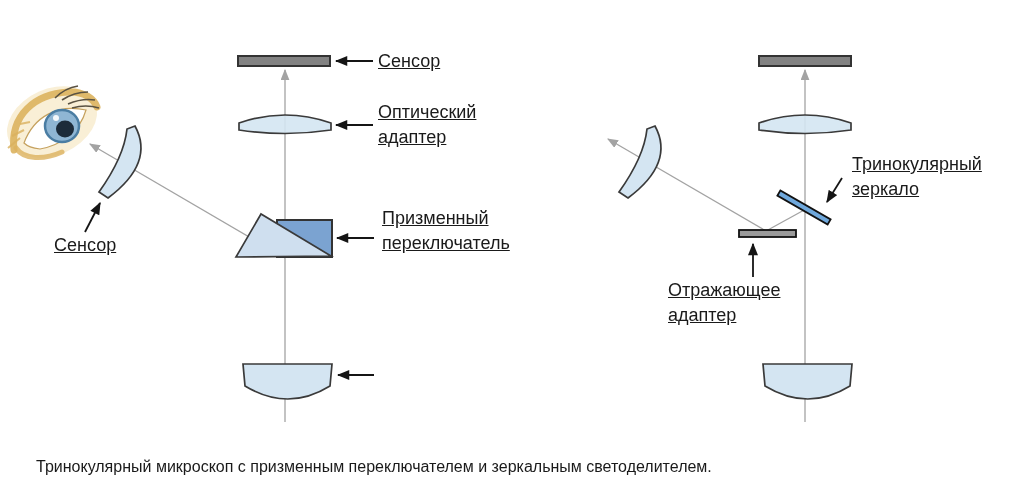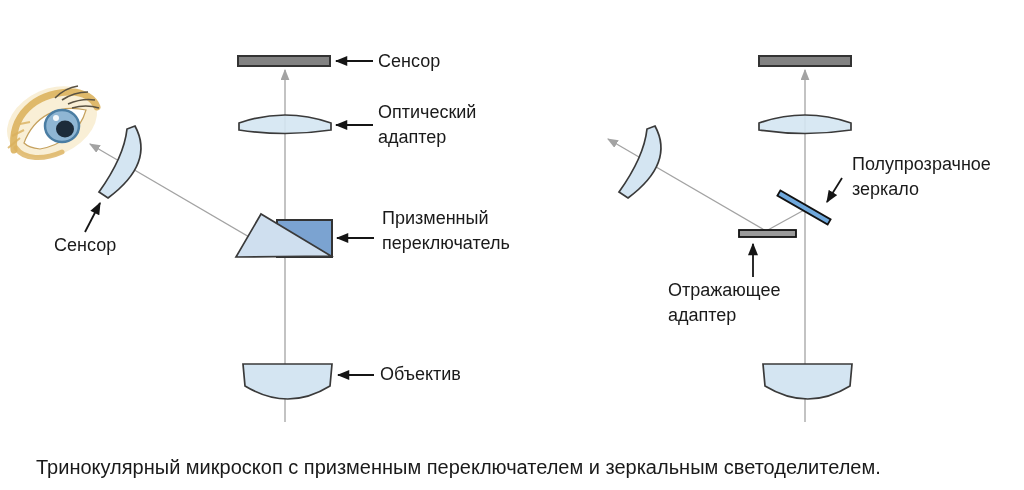--- a/index.html
+++ b/index.html
@@ -4,24 +4,25 @@
 <style>
   html,body{margin:0;padding:0;background:#ffffff;}
   .stage{
     position:relative;width:1024px;height:490px;background:#ffffff;
     font-family:"Liberation Sans", sans-serif;color:#1a1a1a;overflow:hidden;
   }
   .diagram-svg{position:absolute;left:0;top:0;}
   .lbl{
     position:absolute;font-size:18px;line-height:25px;white-space:pre-line;
     color:#1a1a1a;
+    text-decoration:underline;
   }
   .caption{
     position:absolute;left:36px;top:454px;width:980px;
-    font-size:20px;line-height:26px;color:#1a1a1a;white-space:nowrap;
+    font-size:16px;line-height:26px;color:#1a1a1a;white-space:nowrap;
   }
   .ray{stroke:#a3a3a3;stroke-width:1.3;fill:none;}
   .larrow{stroke:#151515;stroke-width:1.8;fill:none;}
   .outline2{stroke:#333333;stroke-width:2;}
   .outline18{stroke:#3a3a3a;stroke-width:1.7;}
 </style>
 </head>
 <body>
 
 <div class="stage">
@@ -98,21 +99,20 @@
       <line x1="753" y1="277" x2="753" y2="244" class="larrow" marker-end="url(#ab)"></line>
     </g>
   </svg>
 
   <div class="lbl" style="left:378px;top:49px;">Сенсор</div>
   <div class="lbl" style="left:378px;top:100px;">Оптический
 адаптер</div>
   <div class="lbl" style="left:382px;top:206px;">Призменный
 переключатель</div>
   <div class="lbl" style="left:54px;top:233px;">Сенсор</div>
-  <div class="lbl" style="left:380px;top:362px;">Объектив</div>
 
-  <div class="lbl" style="left:852px;top:152px;">Полупрозрачное
+  <div class="lbl" style="left:852px;top:152px;">Тринокулярный
 зеркало</div>
   <div class="lbl" style="left:668px;top:278px;">Отражающее
 адаптер</div>
 
   <div class="caption">Тринокулярный микроскоп с призменным переключателем и зеркальным светоделителем.</div>
 </div>
 
 </body></html>

